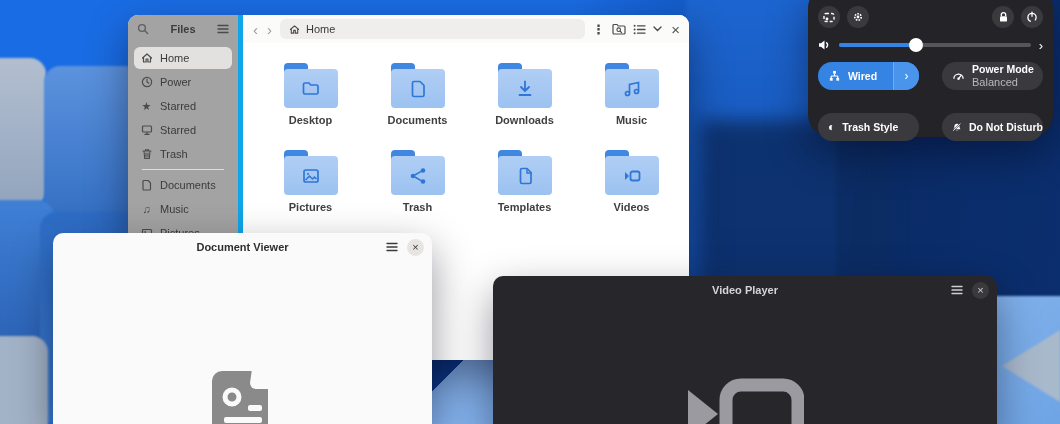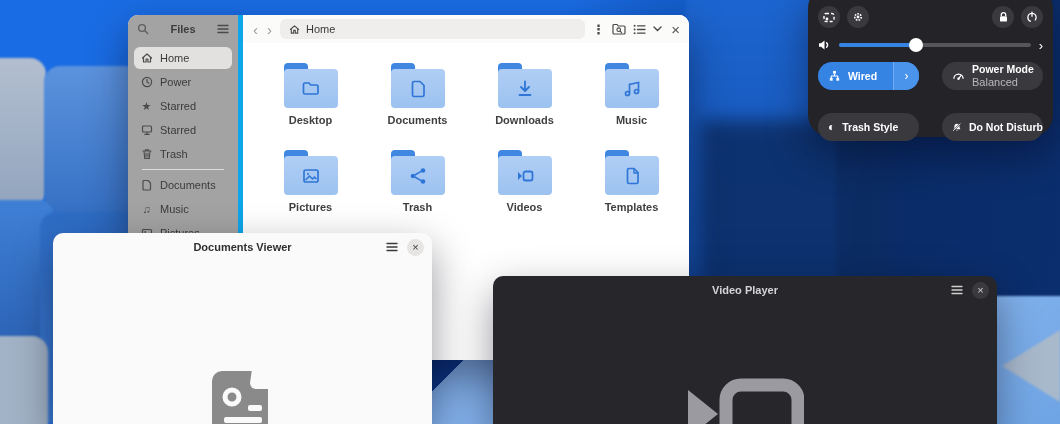--- a/index.html
+++ b/index.html
@@ -301,46 +301,46 @@
                 </svg>
           </div>
             </div>
           <div class="tile-label">Trash</div>
         </div>
         <div class="tile">
           <div class="folder-glyph">
               <div class="folder-tab"></div>
               <div class="folder-body">
             <svg width="22" height="22" viewBox="0 0 22 22">
+                  <path d="M8 3.5h5l4 4v9.5a1.5 1.5 0 0 1-1.5 1.5H8a1.5 1.5 0 0 1-1.5-1.5V5A1.5 1.5 0 0 1 8 3.5z" fill="none" stroke="#2f76d6" stroke-width="1.7" stroke-linejoin="round"></path>
+                  <path d="M13 3.5V8h4.5" fill="none" stroke="#2f76d6" stroke-width="1.4"></path>
+                </svg>
+          </div>
+            </div>
+          <div class="tile-label">Templates</div>
+        </div>
+        <div class="tile">
+          <div class="folder-glyph">
+              <div class="folder-tab"></div>
+              <div class="folder-body">
+            <svg width="22" height="22" viewBox="0 0 22 22">
                   <path d="M4 7l4 4-4 4z" fill="#2f76d6"></path>
                   <rect x="9.5" y="6.5" width="9" height="9" rx="2" fill="none" stroke="#2f76d6" stroke-width="1.8"></rect>
                 </svg>
           </div>
             </div>
           <div class="tile-label">Videos</div>
         </div>
-        <div class="tile">
-          <div class="folder-glyph">
-              <div class="folder-tab"></div>
-              <div class="folder-body">
-            <svg width="22" height="22" viewBox="0 0 22 22">
-                  <path d="M8 3.5h5l4 4v9.5a1.5 1.5 0 0 1-1.5 1.5H8a1.5 1.5 0 0 1-1.5-1.5V5A1.5 1.5 0 0 1 8 3.5z" fill="none" stroke="#2f76d6" stroke-width="1.7" stroke-linejoin="round"></path>
-                  <path d="M13 3.5V8h4.5" fill="none" stroke="#2f76d6" stroke-width="1.4"></path>
-                </svg>
-          </div>
-            </div>
-          <div class="tile-label">Templates</div>
-        </div>
       </div>
     </div>
   </div>
 
   <div class="window" id="doc-viewer">
     <div class="app-header">
-      <span class="app-title">Documents Viewer</span>
+      <span class="app-title">Document Viewer</span>
       <span class="app-controls">
         <span class="burger">
           <svg width="12" height="10" viewBox="0 0 12 10">
               <g stroke="currentColor" stroke-width="1.4" stroke-linecap="round">
                 <line x1="1" y1="1.5" x2="11" y2="1.5"></line>
                 <line x1="1" y1="5" x2="11" y2="5"></line>
                 <line x1="1" y1="8.5" x2="11" y2="8.5"></line>
               </g>
             </svg>
         </span>

